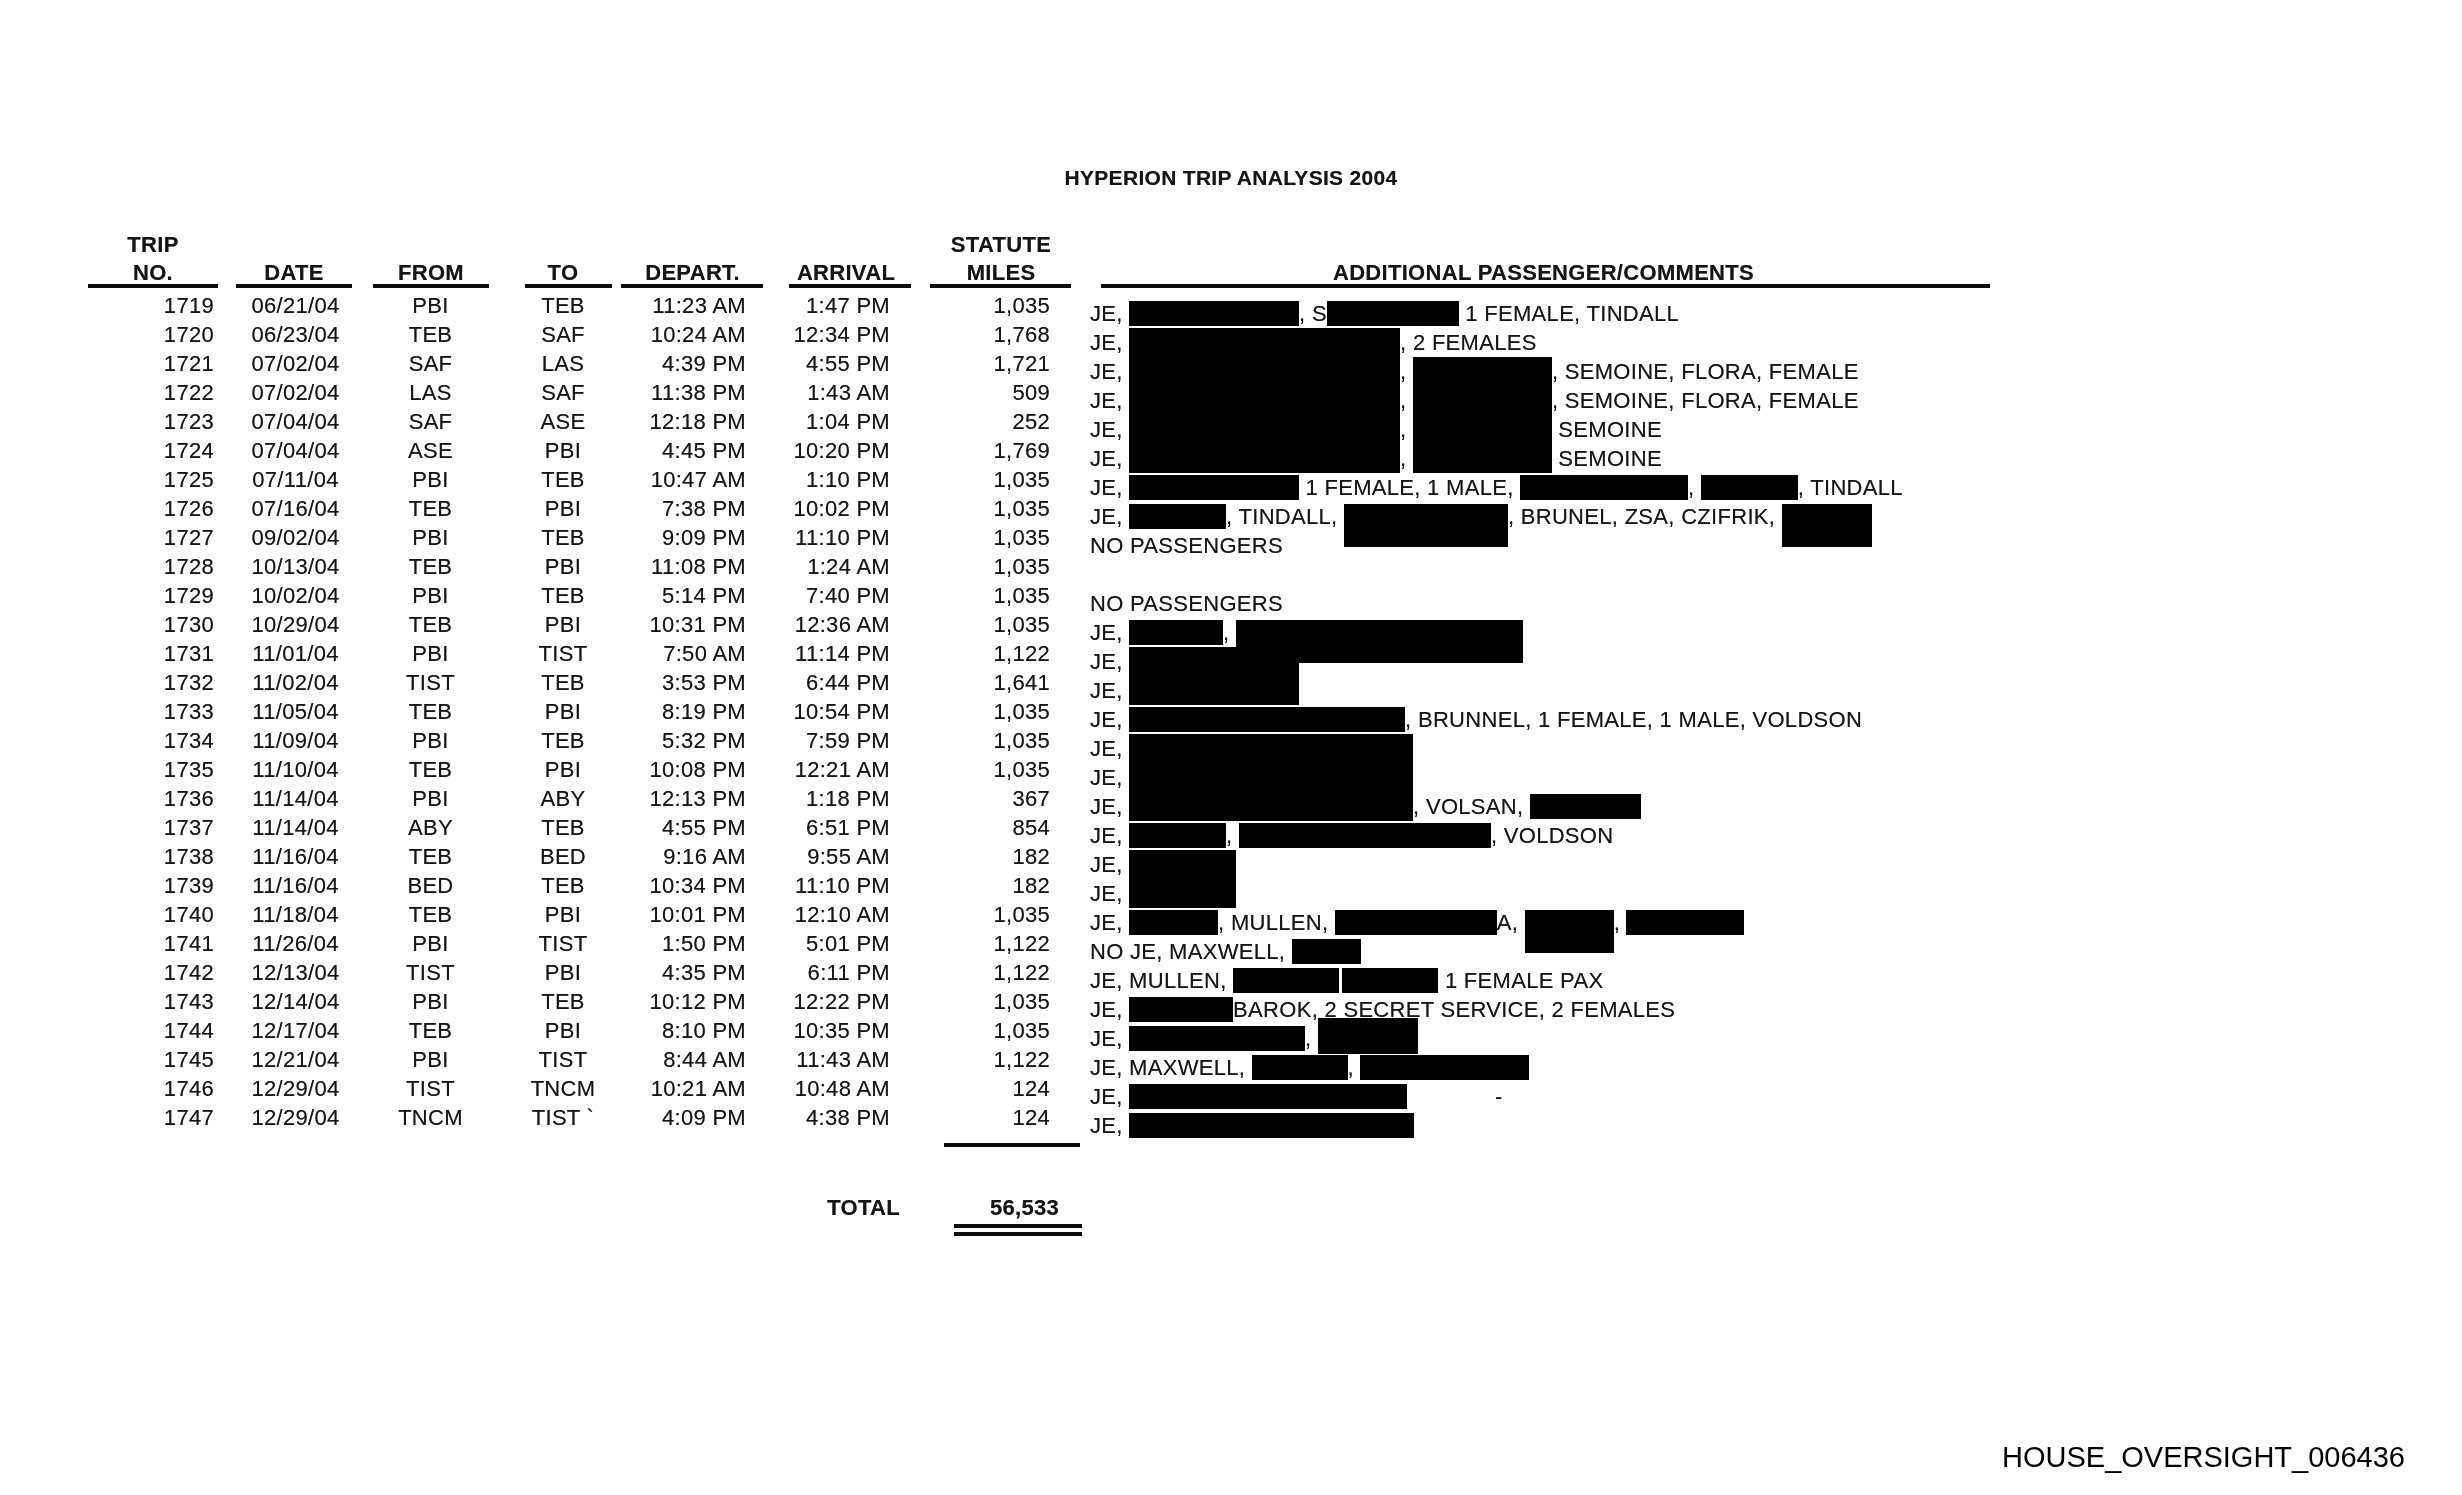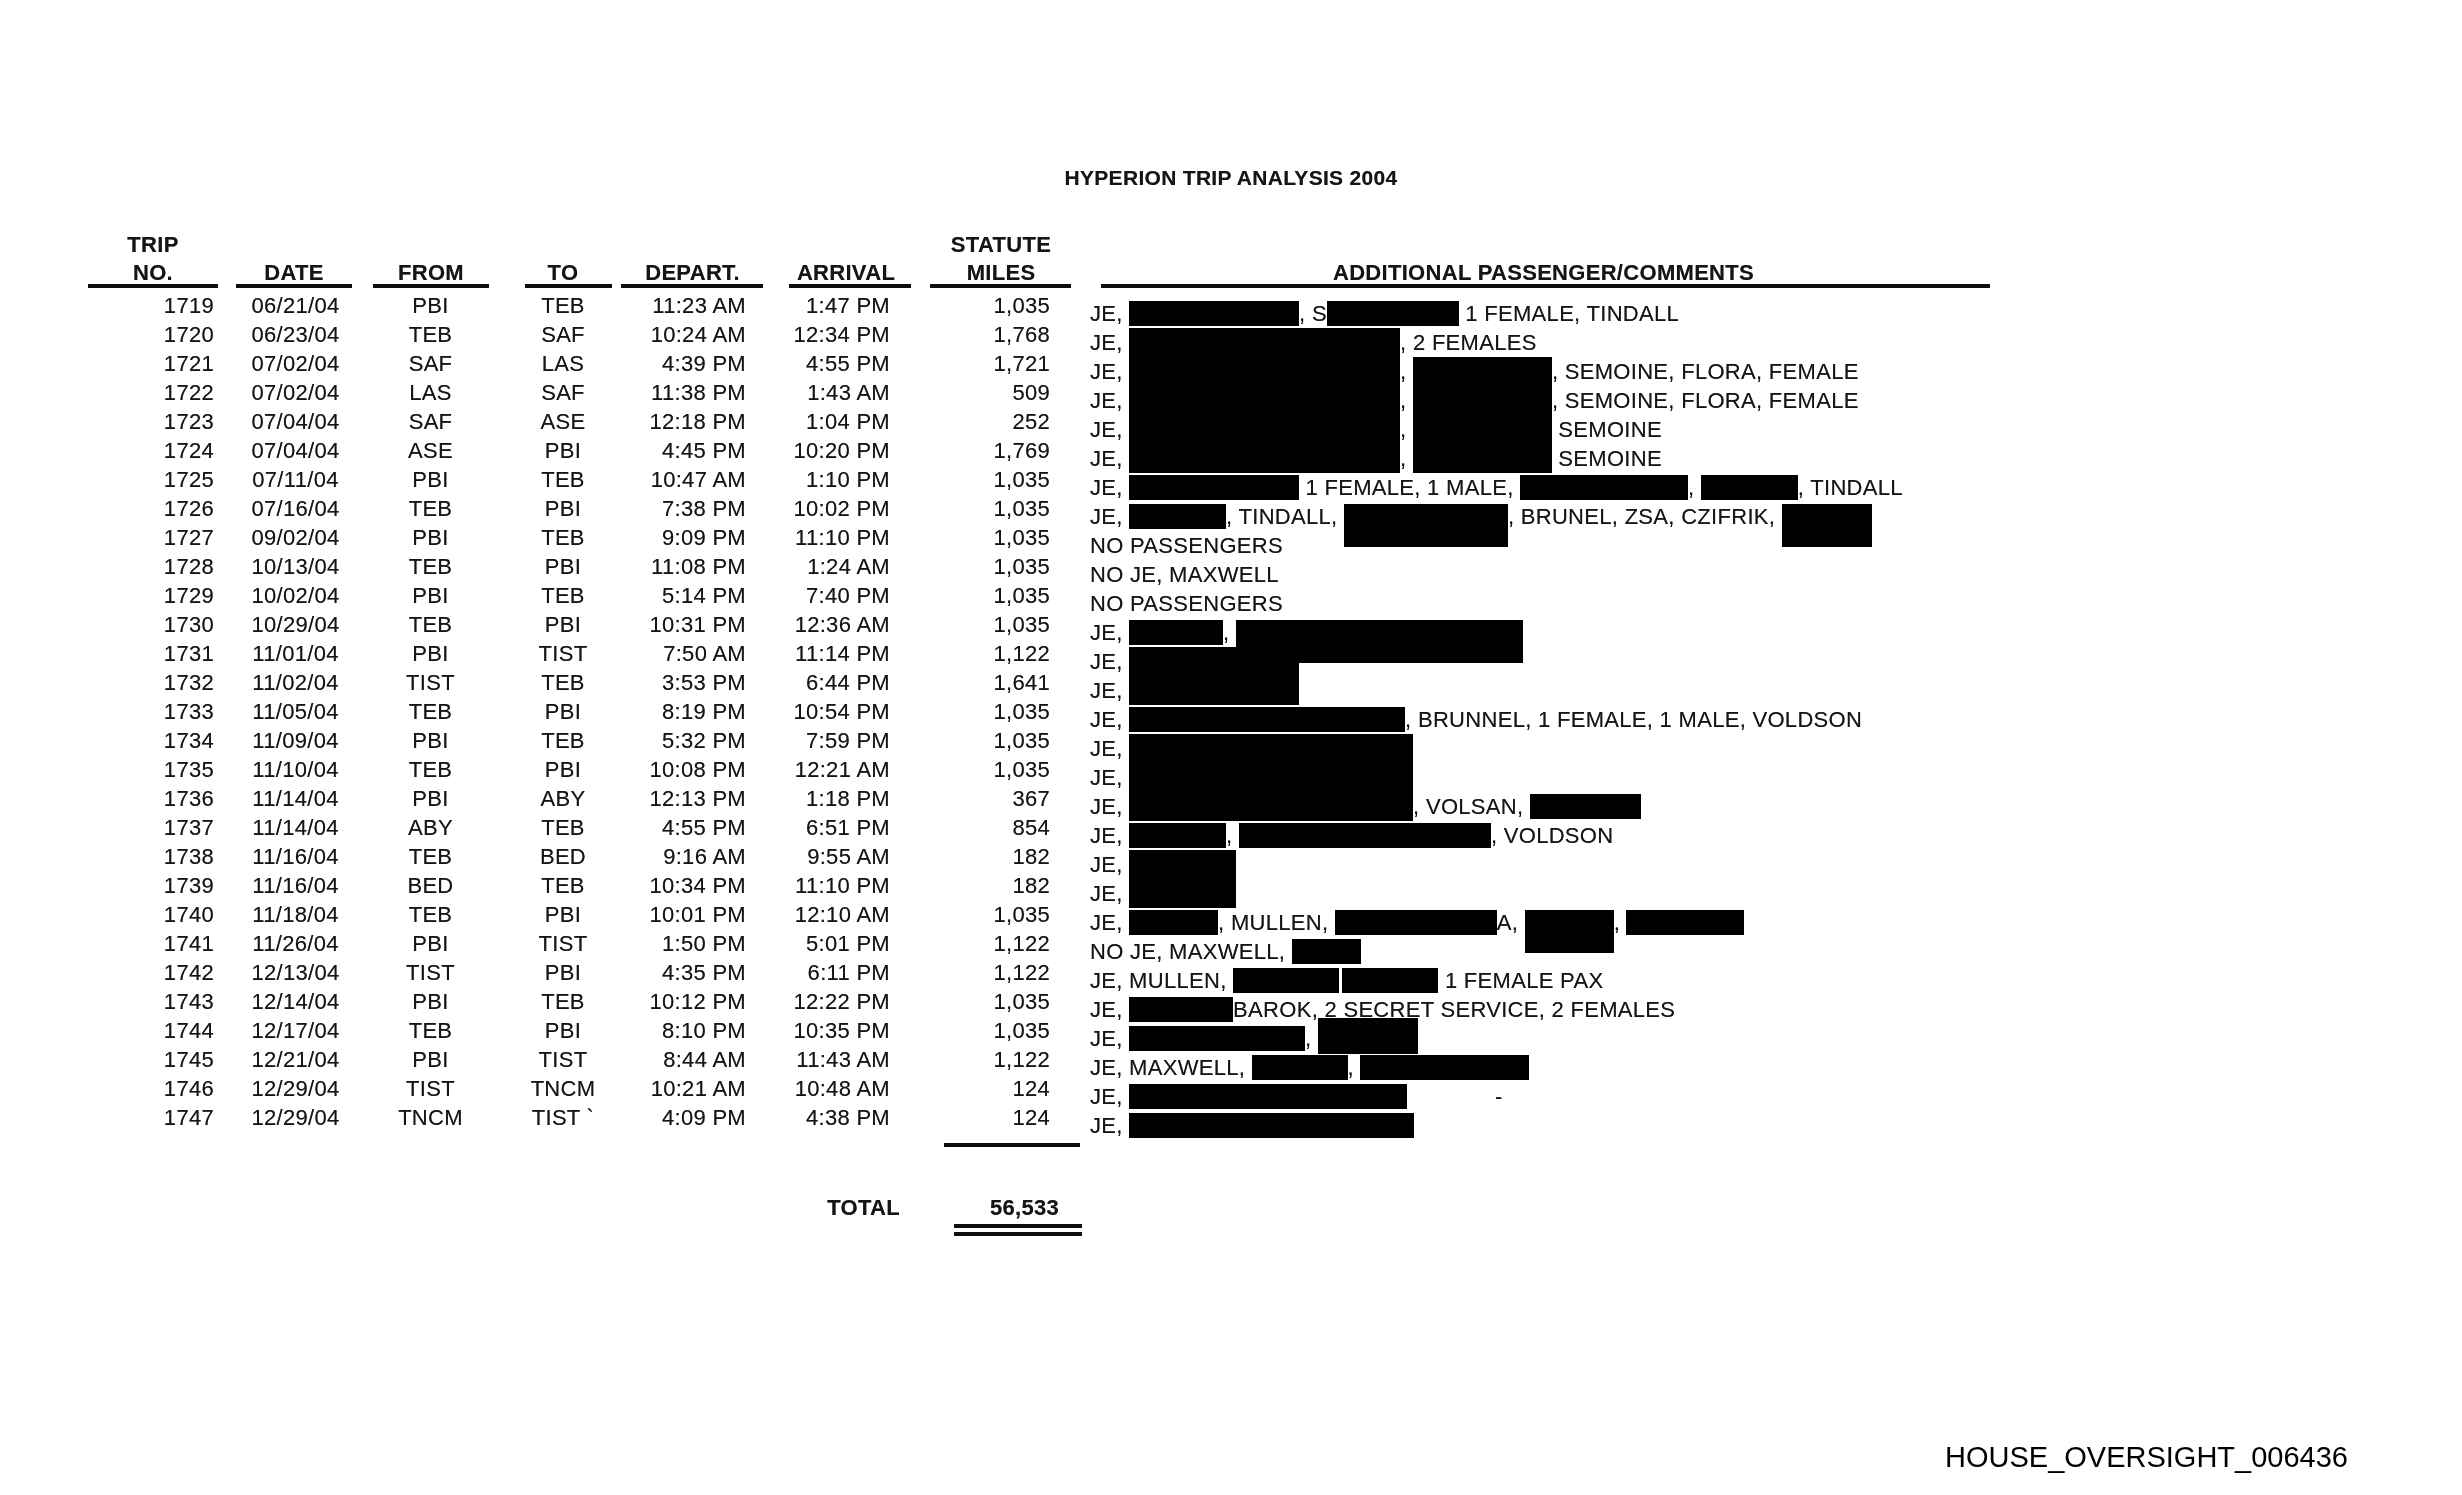--- a/index.html
+++ b/index.html
@@ -108,21 +108,21 @@
     width: 103px;
     height: 29px;
     line-height: 29px;
     font-size: 22px;
     font-weight: bold;
     text-align: right;
   }
   .watermark {
     position: absolute;
     top: 1441px;
-    left: 1914px;
+    left: 1971px;
     width: 434px;
     text-align: right;
     font-size: 29px;
     color: #000;
     white-space: nowrap;
   }
 </style>
 </head>
 <body>
 
@@ -293,23 +293,20 @@
         </div>
       </div>
       <div class="row">
         <div class="cell c-no">1728</div>
         <div class="cell c-date">10/13/04</div>
         <div class="cell c-from">TEB</div>
         <div class="cell c-to">PBI</div>
         <div class="cell c-depart">11:08 PM</div>
         <div class="cell c-arrive">1:24 AM</div>
         <div class="cell c-miles">1,035</div>
-        <div class="cell c-com">
-          <span class="seg">NO JE, MAXWELL</span>
-        </div>
       </div>
       <div class="row">
         <div class="cell c-no">1729</div>
         <div class="cell c-date">10/02/04</div>
         <div class="cell c-from">PBI</div>
         <div class="cell c-to">TEB</div>
         <div class="cell c-depart">5:14 PM</div>
         <div class="cell c-arrive">7:40 PM</div>
         <div class="cell c-miles">1,035</div>
         <div class="cell c-com">

